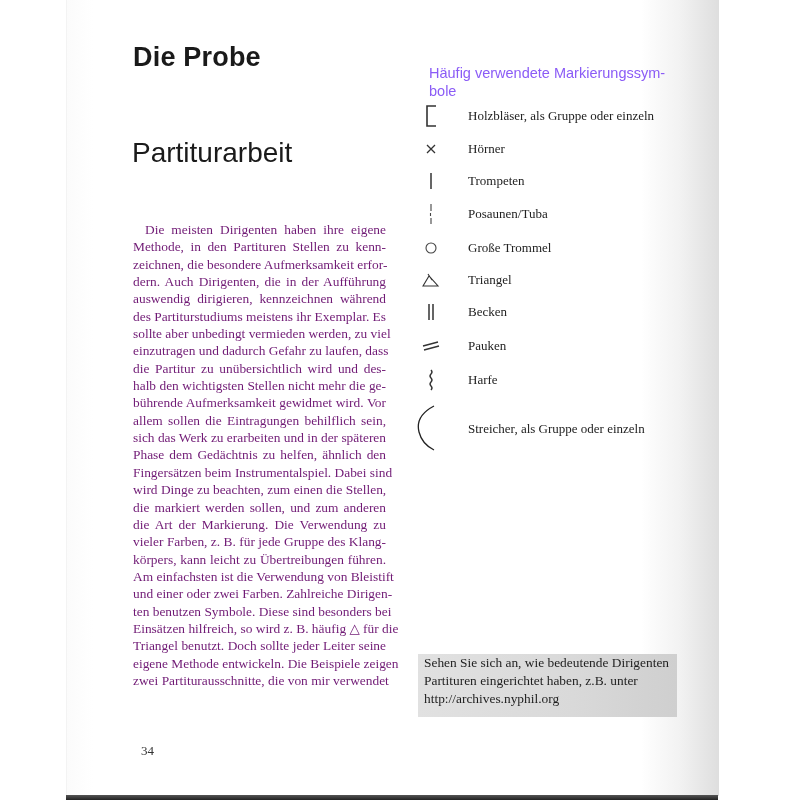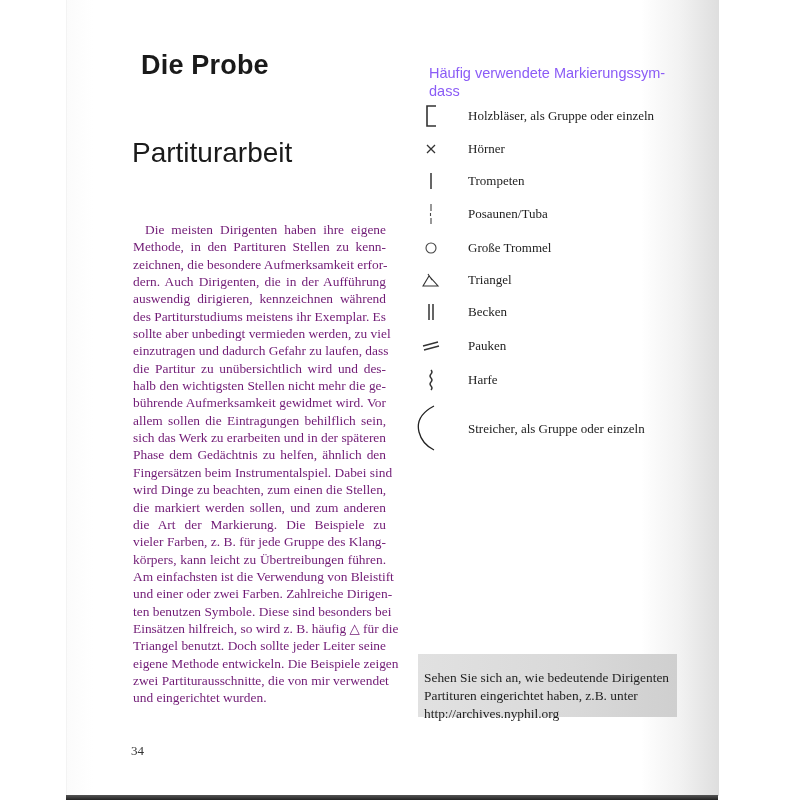--- a/index.html
+++ b/index.html
@@ -18,56 +18,56 @@
       position: absolute; left: 66px; top: 795px; width: 652px; height: 5px;
       background: linear-gradient(to bottom, #555 0%, #222 100%);
     }
     .right-shadow {
       position: absolute; left: 718px; top: 0; width: 82px; height: 800px;
       background: #ffffff;
     }
     .h-chapter {
       position: absolute; left: 133px; top: 42px;
       font-family: "Liberation Sans", sans-serif; font-weight: bold;
-      font-size: 27px; color: #1a1a1a; margin: 8px; letter-spacing: 0.2px;
+      font-size: 27px; color: #1a1a1a; margin: 0; letter-spacing: 0.2px;
     }
     .h-section {
       position: absolute; left: 132px; top: 137px;
       font-family: "Liberation Sans", sans-serif; font-weight: normal;
       font-size: 28px; color: #1a1a1a; margin: 0;
     }
     .body-text {
       position: absolute; left: 133px; top: 221px; width: 253px;
       font-size: 13.4px; line-height: 17.35px; text-align: justify;
       color: #701a75; margin: 0;
     }
     .body-line { display: block; white-space: nowrap; text-align-last: justify; }
     .body-line.first { text-indent: 12px; }
     .body-line.last { text-align-last: left; }
     .page-number {
-      position: absolute; left: 131px; top: 743px; font-size: 13px; color: #333;
+      position: absolute; left: 141px; top: 743px; font-size: 13px; color: #333;
     }
     .legend-title {
       position: absolute; left: 413px; top: 48px; width: 270px;
       font-family: "Liberation Sans", sans-serif; font-size: 14.5px;
       line-height: 18px; color: #8b5cf6; margin: 16px;
     }
     .legend-list { position: absolute; left: 413px; top: 0; width: 290px; margin: 0; padding: 0; list-style: none; }
     .legend-item { position: absolute; left: 0; width: 290px; height: 24px; }
     .legend-symbol {
       position: absolute; left: 0; top: 0; width: 36px; height: 24px;
       display: flex; align-items: center; justify-content: center;
     }
     .legend-label {
       position: absolute; left: 55px; top: 4px; font-size: 13px; color: #222; white-space: nowrap;
     }
     .callout {
       position: absolute; left: 418px; top: 654px; width: 259px; height: 63px;
       background: linear-gradient(to right, #e1e1e1 0%, #d9d9d9 60%, #cfcfcf 100%);
-      padding: 15px 6px; box-sizing: border-box;
+      padding: 0 6px; box-sizing: border-box;
       font-size: 13.4px; line-height: 18px; color: #1e1e1e;
     }
     .callout span { display: block; white-space: nowrap; }
     svg { display: block; }
   </style>
 </head>
 <body>
 
 <div class="right-shadow"></div>
 <div class="page"></div>
@@ -87,38 +87,37 @@
   <span class="body-line">einzutragen und dadurch Gefahr zu laufen, dass</span>
   <span class="body-line">die Partitur zu unübersichtlich wird und des-</span>
   <span class="body-line">halb den wichtigsten Stellen nicht mehr die ge-</span>
   <span class="body-line">bührende Aufmerksamkeit gewidmet wird. Vor</span>
   <span class="body-line">allem sollen die Eintragungen behilflich sein,</span>
   <span class="body-line">sich das Werk zu erarbeiten und in der späteren</span>
   <span class="body-line">Phase dem Gedächtnis zu helfen, ähnlich den</span>
   <span class="body-line">Fingersätzen beim Instrumentalspiel. Dabei sind</span>
   <span class="body-line">wird Dinge zu beachten, zum einen die Stellen,</span>
   <span class="body-line">die markiert werden sollen, und zum anderen</span>
-  <span class="body-line">die Art der Markierung. Die Beispiele zu</span>
+  <span class="body-line">die Art der Markierung. Die Verwendung zu</span>
   <span class="body-line">vieler Farben, z. B. für jede Gruppe des Klang-</span>
   <span class="body-line">körpers, kann leicht zu Übertreibungen führen.</span>
   <span class="body-line">Am einfachsten ist die Verwendung von Bleistift</span>
   <span class="body-line">und einer oder zwei Farben. Zahlreiche Dirigen-</span>
   <span class="body-line">ten benutzen Symbole. Diese sind besonders bei</span>
   <span class="body-line">Einsätzen hilfreich, so wird z. B. häufig △ für die</span>
   <span class="body-line">Triangel benutzt. Doch sollte jeder Leiter seine</span>
   <span class="body-line">eigene Methode entwickeln. Die Beispiele zeigen</span>
   <span class="body-line">zwei Partiturausschnitte, die von mir verwendet</span>
-  <span class="body-line last">und eingerichtet wurden.</span>
 </div>
 
 <div class="page-number">34</div>
 
 <div class="legend-title">
   <span style="display:block">Häufig verwendete Markierungssym-</span>
-  <span style="display:block">dass</span>
+  <span style="display:block">bole</span>
 </div>
 
 <ul class="legend-list">
   <li class="legend-item" style="top:104px">
     <span class="legend-symbol">
       <svg width="14" height="22" viewBox="0 0 14 22">
           <path d="M12 1 H3 V21 H12" fill="none" stroke="#333" stroke-width="1.6"></path>
         </svg>
     </span>
     <span class="legend-label">Holzbläser, als Gruppe oder einzeln</span>

